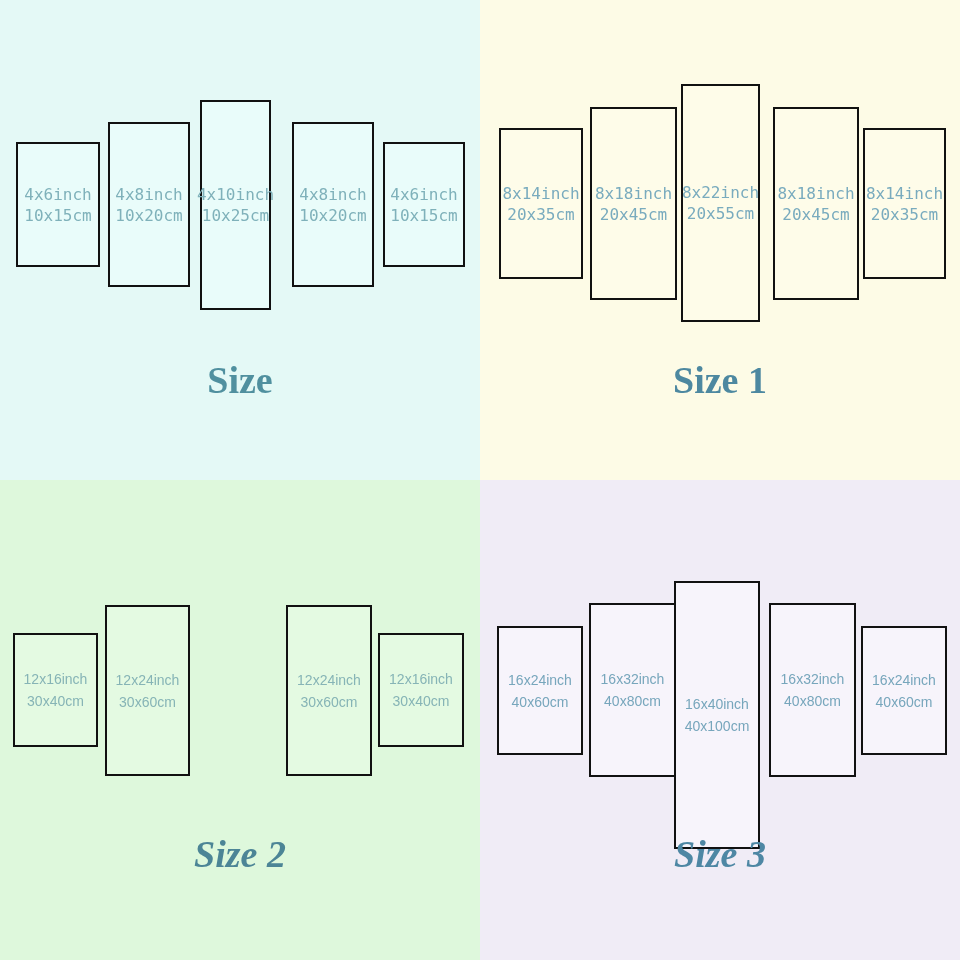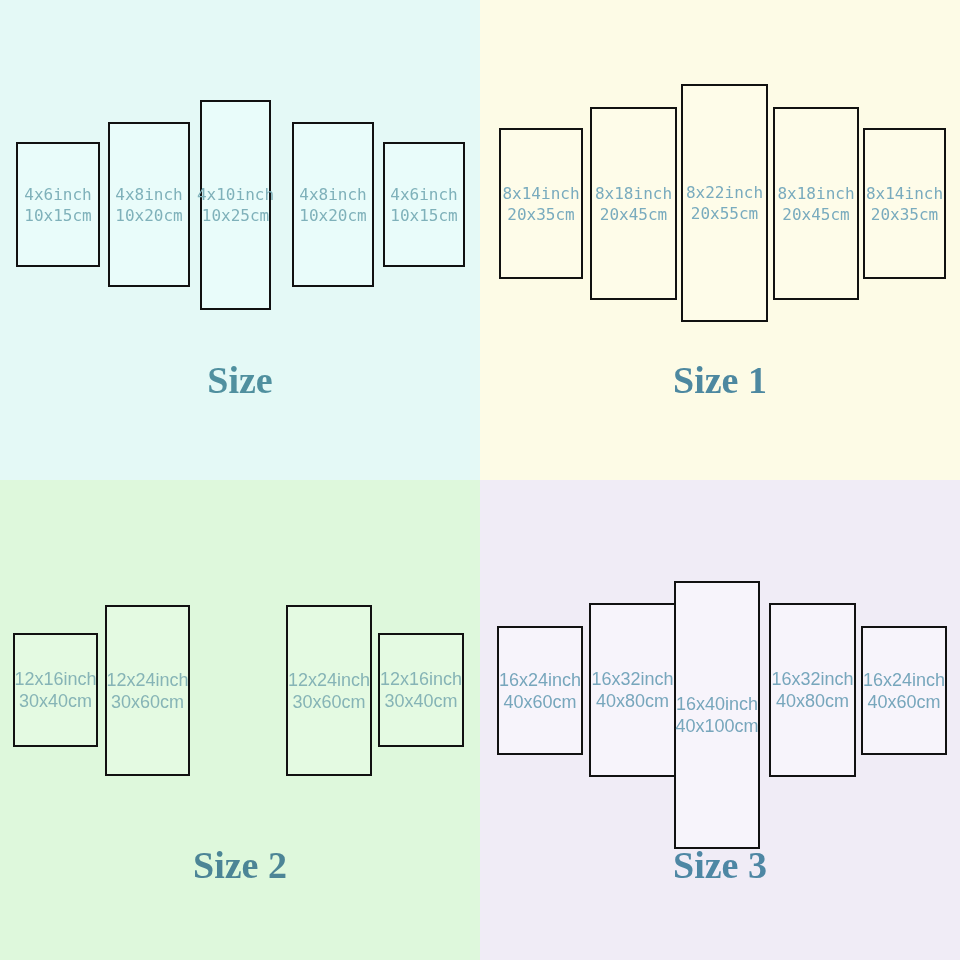--- a/index.html
+++ b/index.html
@@ -21,44 +21,44 @@
   }
   .panel-label { text-align:center; color:var(--label); white-space:nowrap; }
   .panel-label span { display:block; }
 
   .q1 .panel-label, .q2 .panel-label {
     font-family:"DejaVu Sans Mono",monospace;
     font-size:16px; line-height:21px;
   }
   .q3 .panel-label, .q4 .panel-label {
     font-family:"Liberation Sans","DejaVu Sans",sans-serif;
-    font-size:18px; line-height:22px;
+    font-size:14px; line-height:22px;
   }
 
   .title {
     position:absolute; left:0; right:0; margin:0;
     text-align:center;
     font-family:"Liberation Serif","DejaVu Serif",serif;
     font-weight:bold; font-size:38px; line-height:44px;
     color:var(--title);
   }
   .qtop .title { top:343px;margin-top:15px; }
-  .qbot .title { top:363px; }
+  .qbot .title { top:352px;font-style:italic; }
 
   
   .q1 .p1 { left:16px;  top:142px; width:84px; height:125px; }
   .q1 .p2 { left:108px; top:122px; width:82px; height:165px; }
   .q1 .p3 { left:200px; top:100px; width:71px; height:210px; }
   .q1 .p4 { left:292px; top:122px; width:82px; height:165px; }
   .q1 .p5 { left:383px; top:142px; width:82px; height:125px; }
 
   
   .q2 .p1 { left:19px;  top:128px; width:84px; height:151px; }
   .q2 .p2 { left:110px; top:107px; width:87px; height:193px; }
-  .q2 .p3 { left:201px; top:84px;  width:87px; height:238px; }
+  .q2 .p3 { left:201px; top:84px;  width:79px; height:238px; }
   .q2 .p4 { left:293px; top:107px; width:86px; height:193px; }
   .q2 .p5 { left:383px; top:128px; width:83px; height:151px; }
 
   
   .q3 .p1 { left:13px;  top:153px; width:85px; height:114px; }
   .q3 .p2 { left:105px; top:125px; width:85px; height:171px; }
   .q3 .p3 { left:196px; top:96px;  width:85px; height:227px; }
   .q3 .p4 { left:286px; top:125px; width:86px; height:171px; }
   .q3 .p5 { left:378px; top:153px; width:86px; height:114px; }
 

